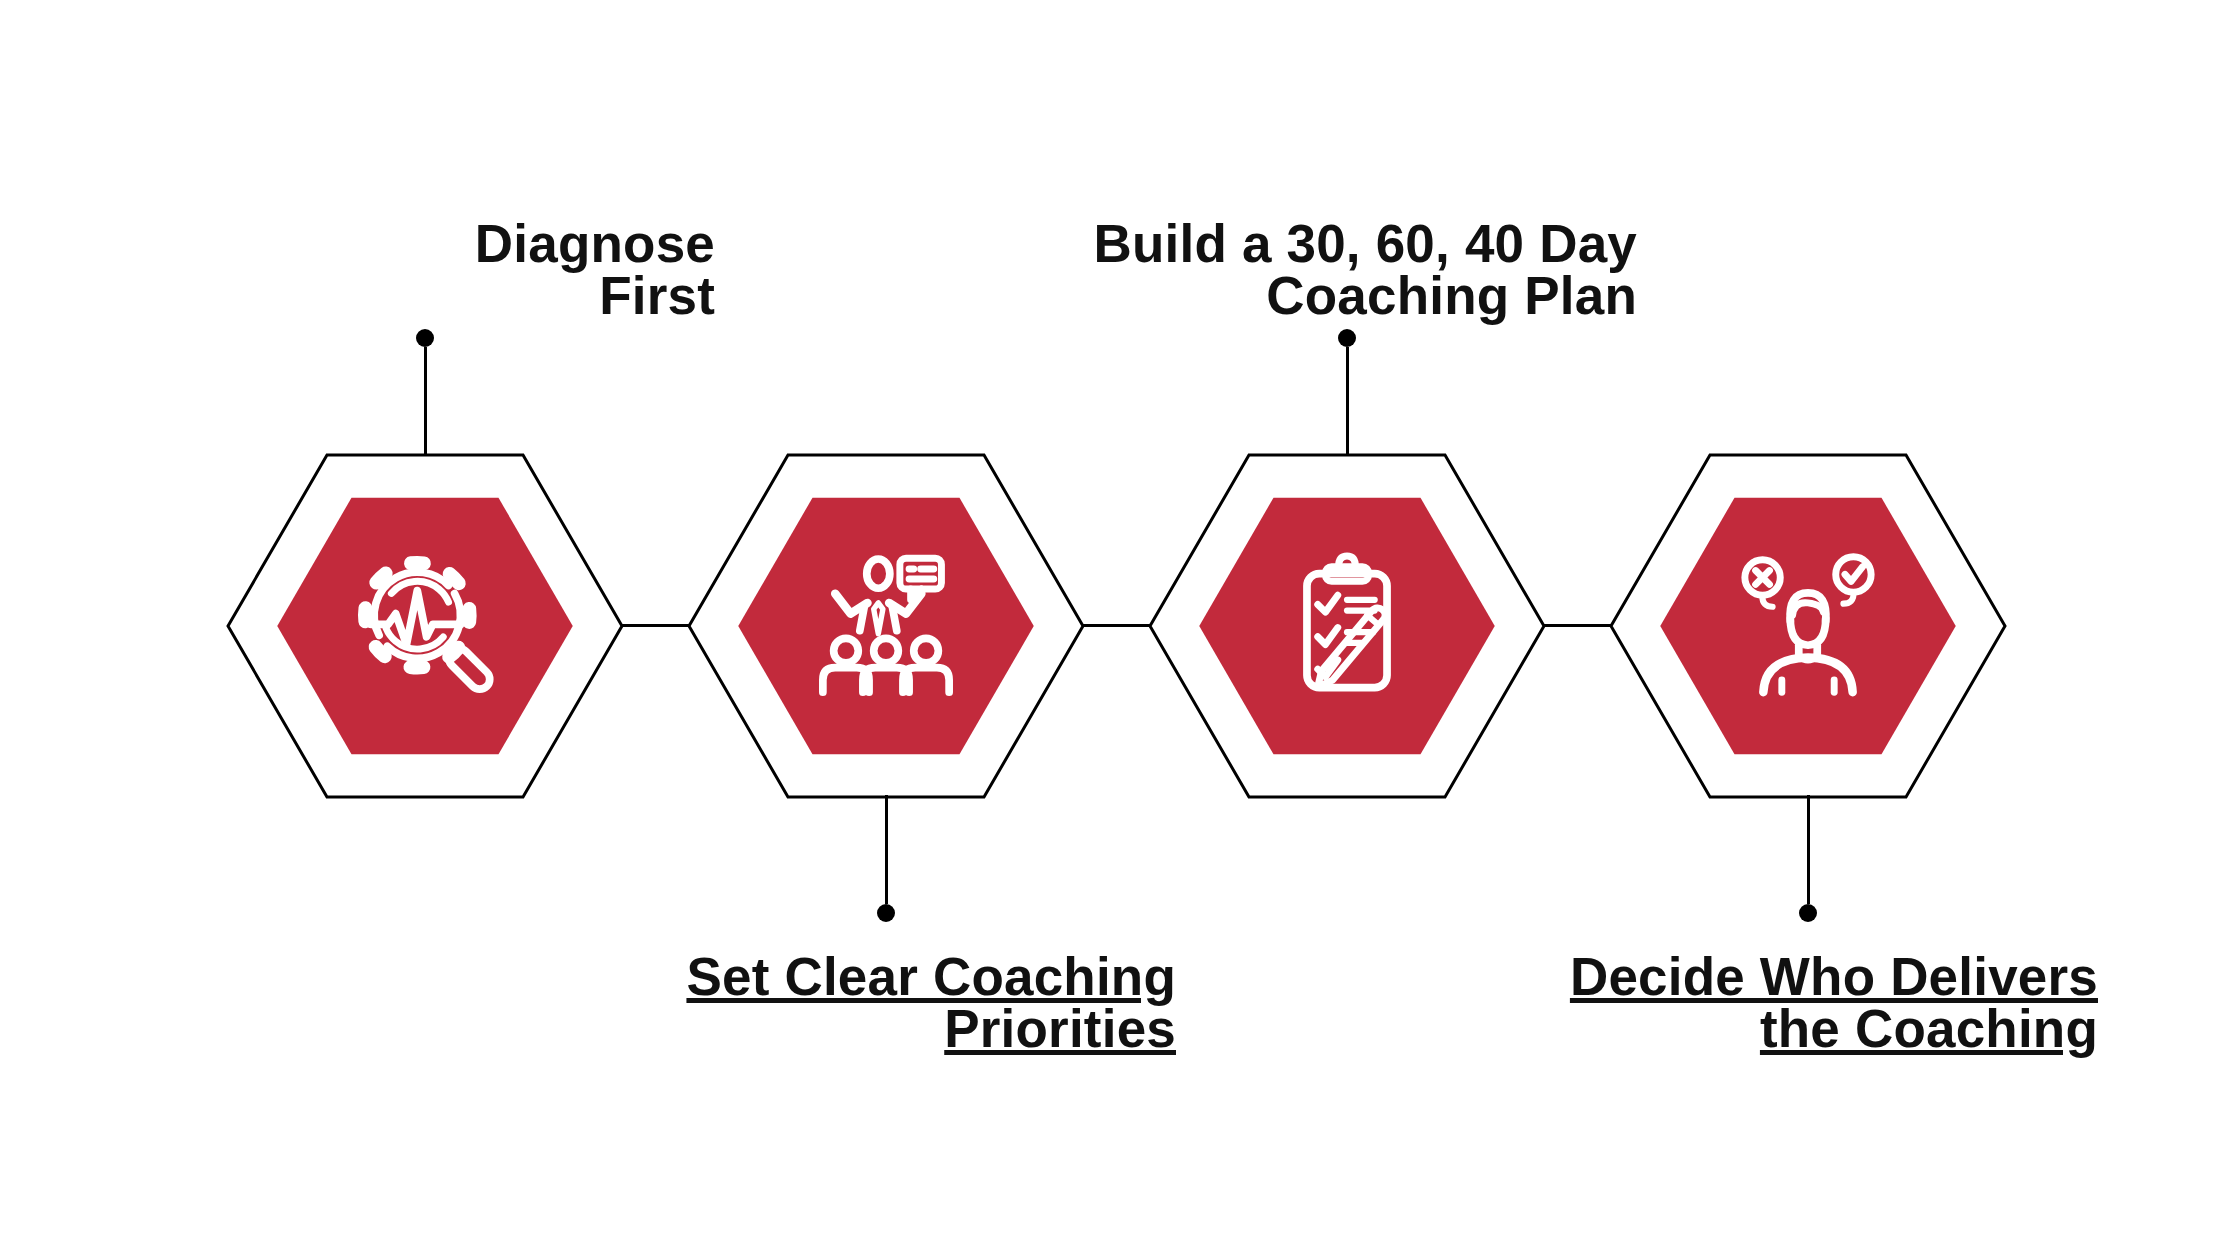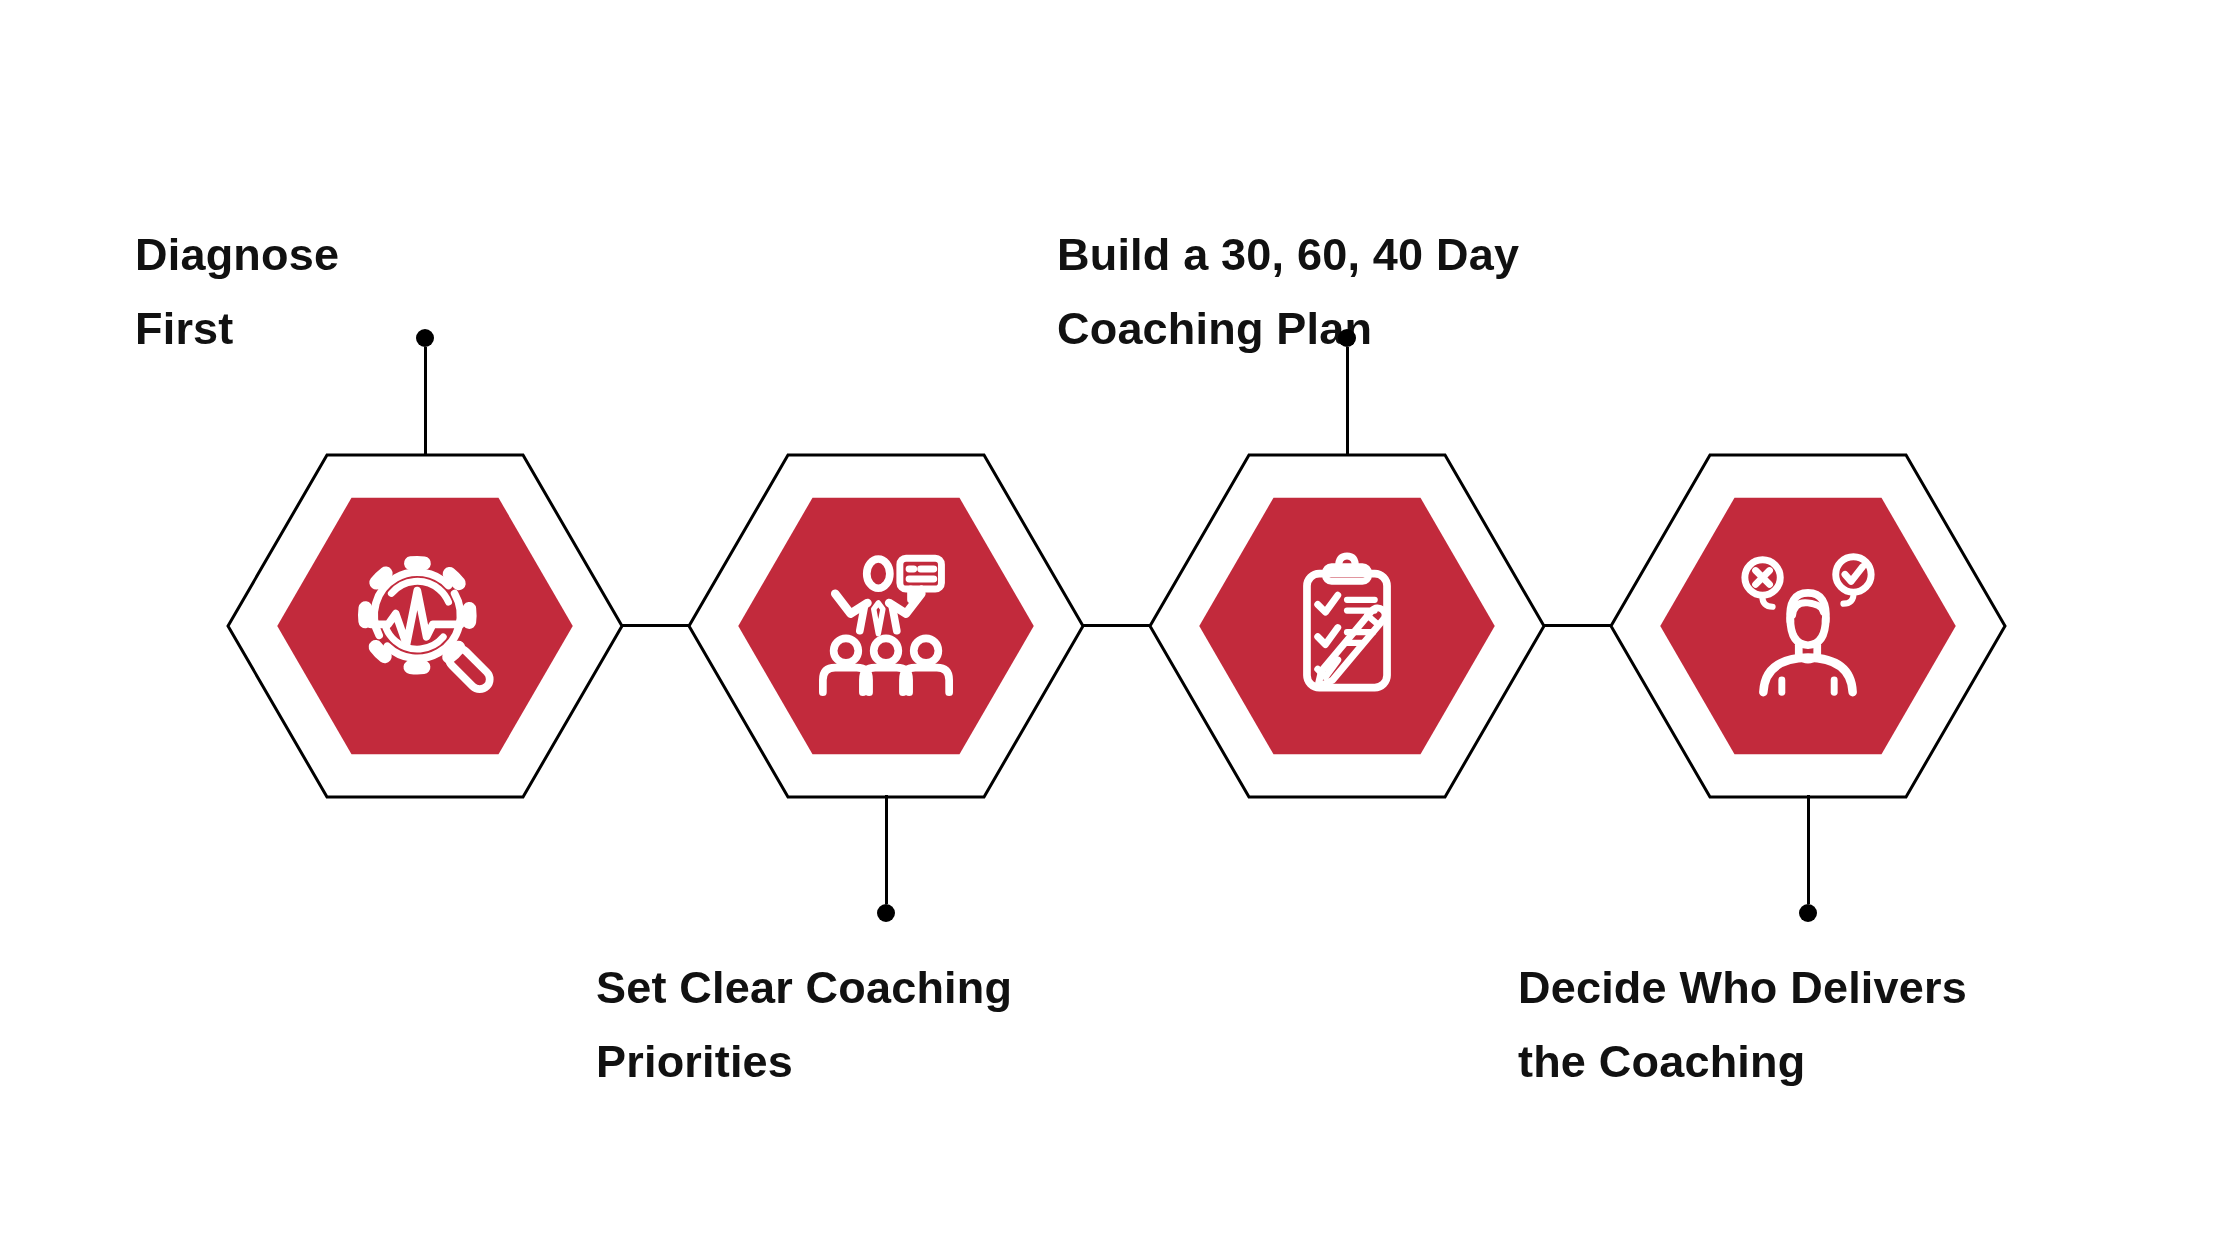--- a/index.html
+++ b/index.html
@@ -46,30 +46,30 @@
     height: 18px;
     border-radius: 50%;
     background: #000;
   }
   .dot.top { top: 329px; }
   .dot.bottom { top: 904px; }
   .label {
     position: absolute;
     left: calc(var(--cx) - 290px);
     width: 580px;
-    text-align: left;
+    text-align: right;
     white-space: pre-line;
-    font-size: 45px;
-    line-height: 74px;
+    font-size: 53px;
+    line-height: 52px;
     font-weight: 700;
     color: #111111;
     letter-spacing: 0.2px;
   }
   .label.top { top: 218px; }
-  .label.bottom { top: 951px; }
+  .label.bottom { top: 951px; text-decoration: underline; }
 
   .h-link {
     position: absolute;
     top: 624px;
     height: 3px;
     width: 71px;
     background: #000;
   }
   .h-link.l12 { left: 620px; }
   .h-link.l23 { left: 1081px; }

